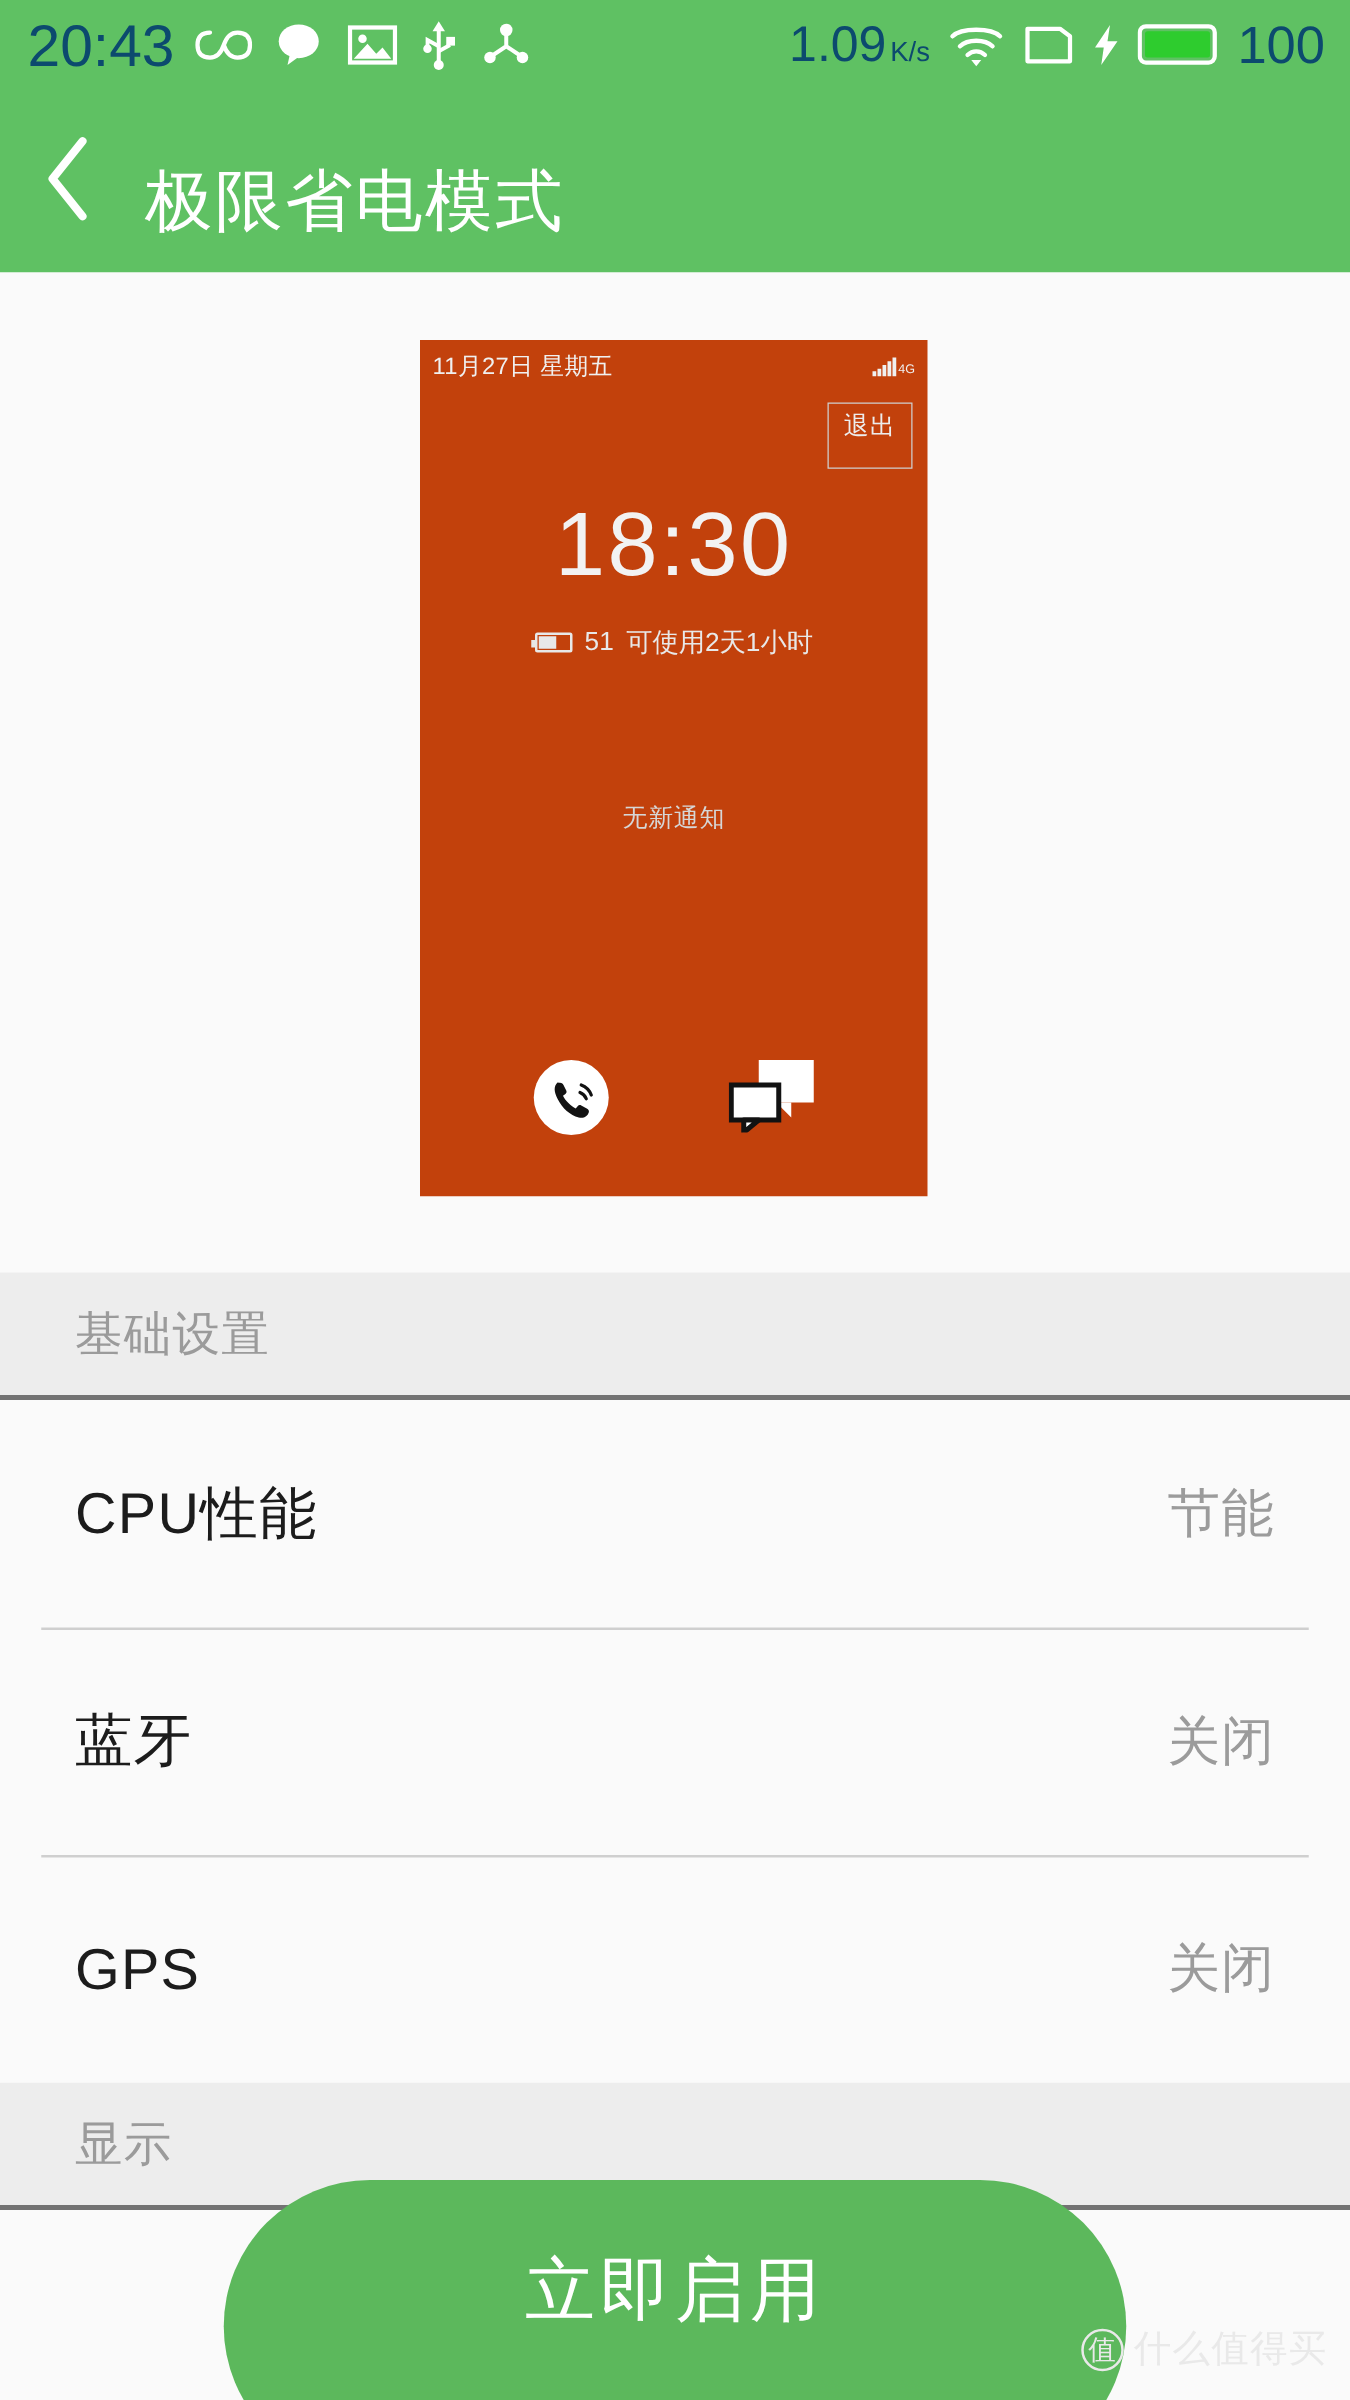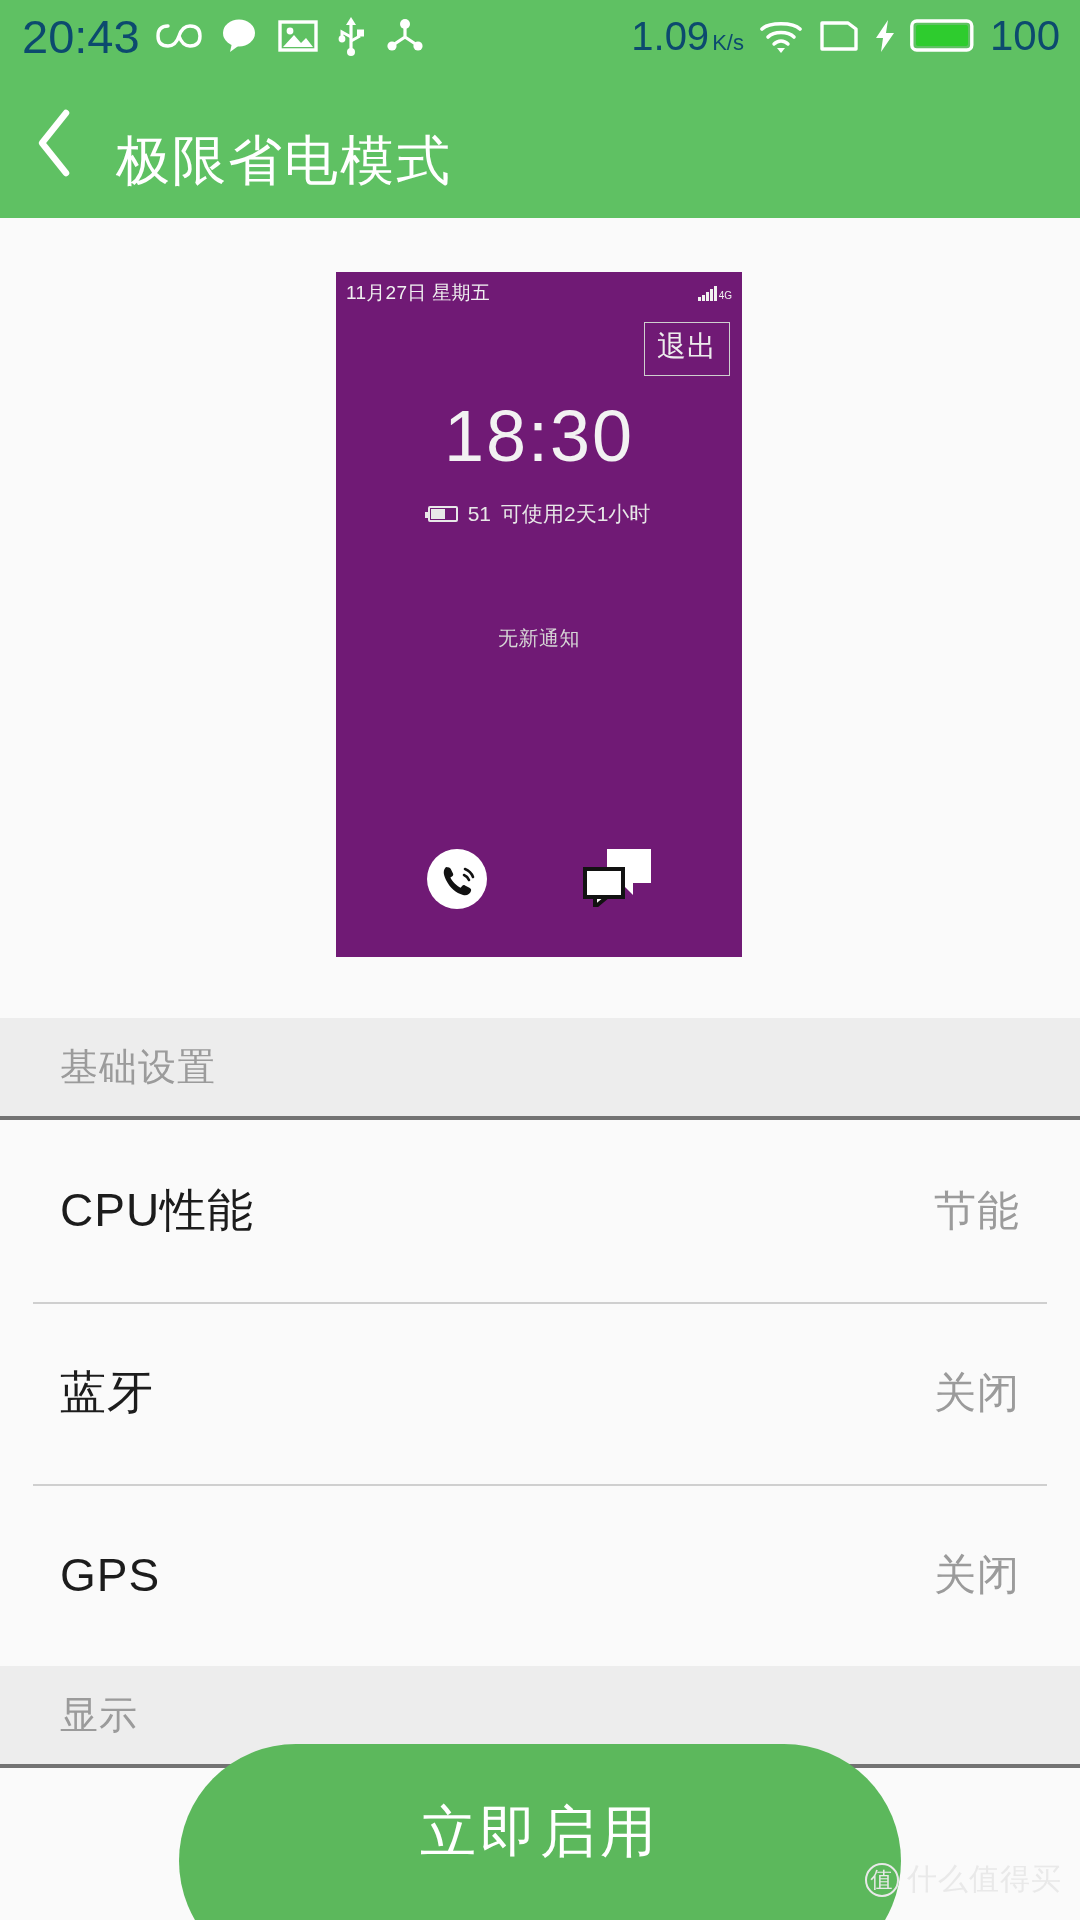--- a/index.html
+++ b/index.html
@@ -36,38 +36,38 @@
   .back-chev{ display:block; }
   .hdr-title{ font-size:54px; font-weight:400; letter-spacing:2px; margin-left:6px;margin-top:32px; }
 
   
   .preview-wrap{
     position:absolute; left:0; top:218px; width:1080px; height:800px;
     background:#fafafa;
   }
   .phone{
     position:absolute; left:336px; top:54px; width:406px; height:685px;
-    background:#701a75; overflow:hidden;
+    background:#c2410c; overflow:hidden;
   }
   .ph-top{
     position:absolute; left:0; top:0; width:100%; height:42px;
     display:flex; align-items:center; justify-content:space-between;
     padding:0 10px;
   }
   .ph-date{ color:#f0f0f0; font-size:19px; letter-spacing:.3px; }
   .ph-signal{ display:flex; align-items:flex-end; gap:1px; }
   .ph-signal i{ display:block; width:3px; background:#f0f0f0; }
   .ph-signal i:nth-child(1){height:4px;} .ph-signal i:nth-child(2){height:6px;}
   .ph-signal i:nth-child(3){height:9px;} .ph-signal i:nth-child(4){height:12px;}
   .ph-signal i:nth-child(5){height:15px;}
   .ph-net{ color:#f0f0f0; font-size:10px; margin-left:2px; line-height:10px; }
   .ph-exit{
     position:absolute; right:12px; top:50px;
     border:1.5px solid #cfcfcf; color:#ededed;
-    font-size:29px; padding:4px 12px 8px 12px; letter-spacing:1px;
+    font-size:20px; padding:4px 12px 20px 12px; letter-spacing:1px;
   }
   .ph-clock{
     position:absolute; left:0; right:0; top:120px; text-align:center;
     color:#f2f2f2; font-size:72px; font-weight:200; letter-spacing:2px;
     line-height:88px;
   }
   .ph-battline{
     position:absolute; left:0; right:0; top:228px;
     display:flex; align-items:center; justify-content:center; gap:10px;
     color:#e8e8e8; font-size:21px;
@@ -77,21 +77,21 @@
     position:relative; display:inline-block;
   }
   .ph-batticon::before{
     content:""; position:absolute; left:1px; top:1px; bottom:1px; width:14px; background:#e8e8e8;
   }
   .ph-batticon::after{
     content:""; position:absolute; left:-5px; top:4px; width:3px; height:6px; background:#e8e8e8;
   }
   .ph-batt-pct{ font-size:21px;text-align:right; }
   .ph-nonotif{
-    position:absolute; left:0; right:0; top:353px; text-align:center;
+    position:absolute; left:0; right:0; top:369px; text-align:center;
     color:#d6d6d6; font-size:20px; letter-spacing:.5px;
   }
   .ph-actions{
     position:absolute; left:0; right:0; bottom:42px;
     display:flex; justify-content:space-around; padding:0 42px;
   }
 
   
   .list-area{ position:absolute; left:0; top:1018px; width:1080px; bottom:0; }
   .sec-header{

